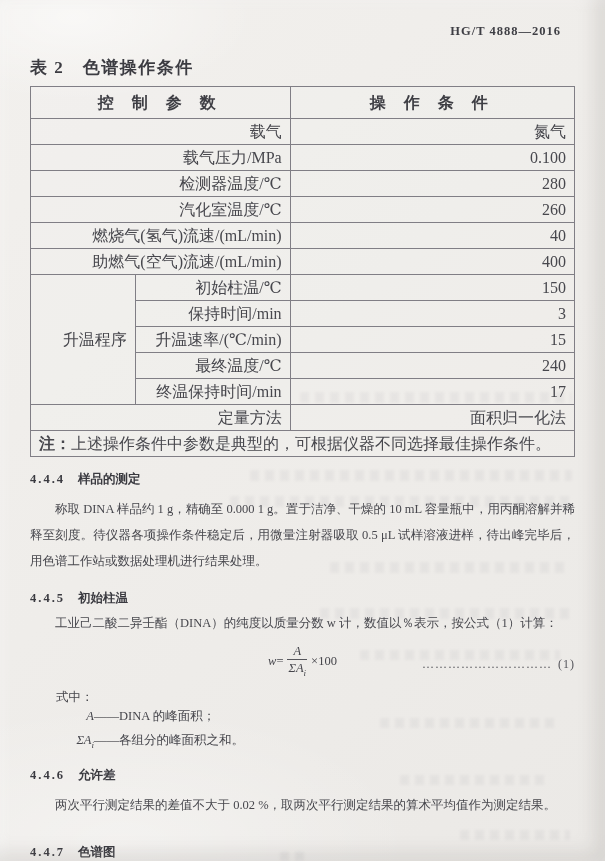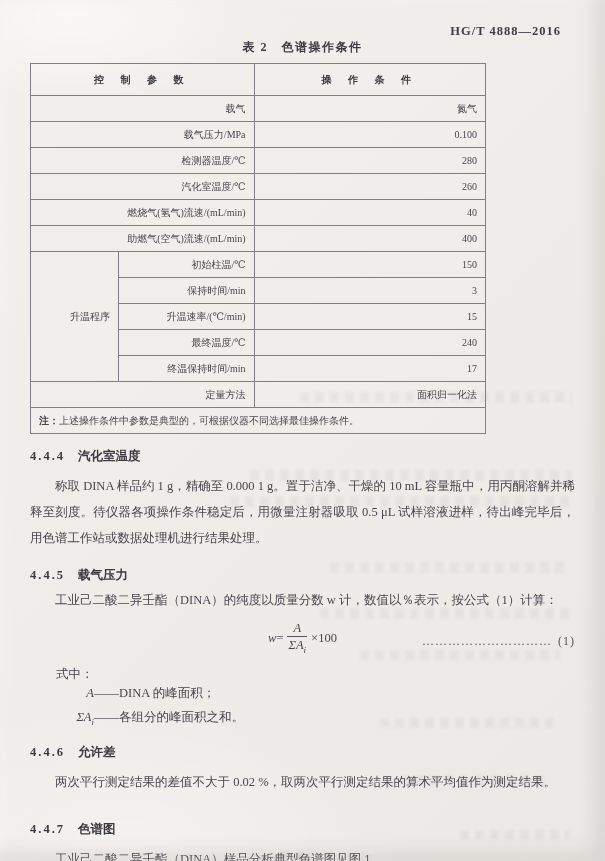--- a/index.html
+++ b/index.html
@@ -20,26 +20,26 @@
     content:"";position:absolute;inset:0;pointer-events:none;
     box-shadow: inset -10px -8px 18px rgba(110,105,100,.16), inset 3px 2px 12px rgba(255,255,255,.45);
   }
   .content{position:absolute;inset:0;padding:24px 30px 3px 30px;box-sizing:border-box;}
 
   .doc-ref{
     text-align:right;padding-right:14px;
     font-weight:bold;font-size:12.5px;letter-spacing:1px;color:#3e3e44;
   }
   .table-title{
-    text-align:center;font-weight:bold;font-size:12px;
-    letter-spacing:1.5px;color:#3c3c42;
+    text-align:left;font-weight:bold;font-size:17px;
+    margin-top:17px;letter-spacing:1.5px;color:#3c3c42;
   }
   table.cond{
-    width:456px;border-collapse:collapse;margin-top:7px;
-    font-size:10px;color:#47474d;
+    width:545px;border-collapse:collapse;margin-top:7px;
+    font-size:16px;color:#47474d;
     border:1.5px solid #6f6d74;
   }
   table.cond th, table.cond td{
     border:1px solid #807e85;
     padding:2px 8px;height:21px;line-height:15px;
     background:rgba(255,255,255,.06);
   }
   table.cond th{
     font-weight:bold;text-align:center;height:27px;letter-spacing:7px;color:#3e3e44;
   }
@@ -167,26 +167,26 @@
           <td colspan="2" class="param">定量方法</td>
           <td class="value">面积归一化法</td>
         </tr>
         <tr>
           <td colspan="3" class="noteCell"><span class="noteLabel">注：</span><span>上述操作条件中参数是典型的，可根据仪器不同选择最佳操作条件。</span></td>
         </tr>
       </tbody>
     </table>
 
     <div class="sec-head">
-      <span class="num">4.4.4</span><span>汽化室温度</span>
+      <span class="num">4.4.4</span><span>样品的测定</span>
     </div>
     <div class="para">称取 DINA 样品约 1 g，精确至 0.000 1 g。置于洁净、干燥的 10 mL 容量瓶中，用丙酮溶解并稀释至刻度。待仪器各项操作条件稳定后，用微量注射器吸取 0.5 μL 试样溶液进样，待出峰完毕后，用色谱工作站或数据处理机进行结果处理。</div>
 
     <div class="sec-head" style="margin-top:16px;">
-      <span class="num">4.4.5</span><span>载气压力</span>
+      <span class="num">4.4.5</span><span>初始柱温</span>
     </div>
     <div class="para intro">工业己二酸二异壬酯（DINA）的纯度以质量分数 w 计，数值以％表示，按公式（1）计算：</div>
 
     <div class="formula-row">
       <span>
         <span class="var">w</span><span>=</span><span class="frac"><span class="num var">A</span><span class="den"><span class="var">ΣA</span><sub>i</sub></span></span><span>×100</span>
       </span>
       <span class="formula-dots">
         <span>…………………………</span>
         <span>(1)</span>

